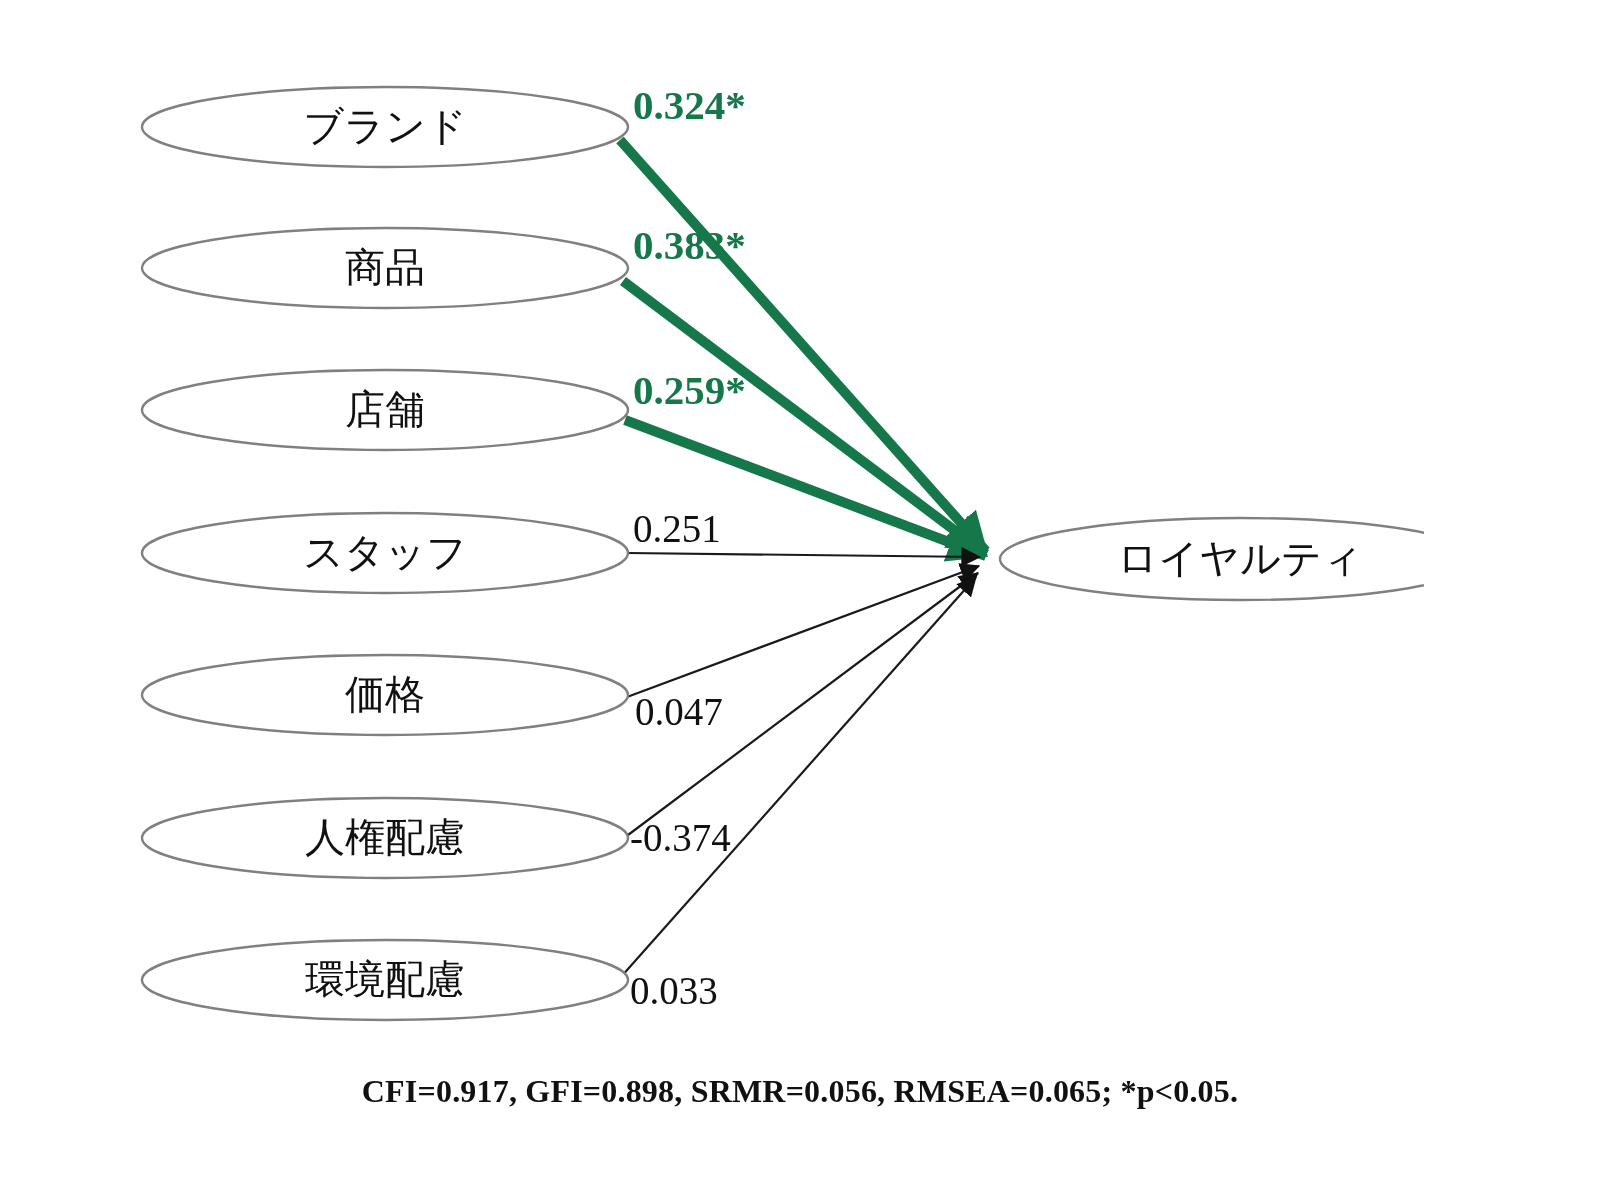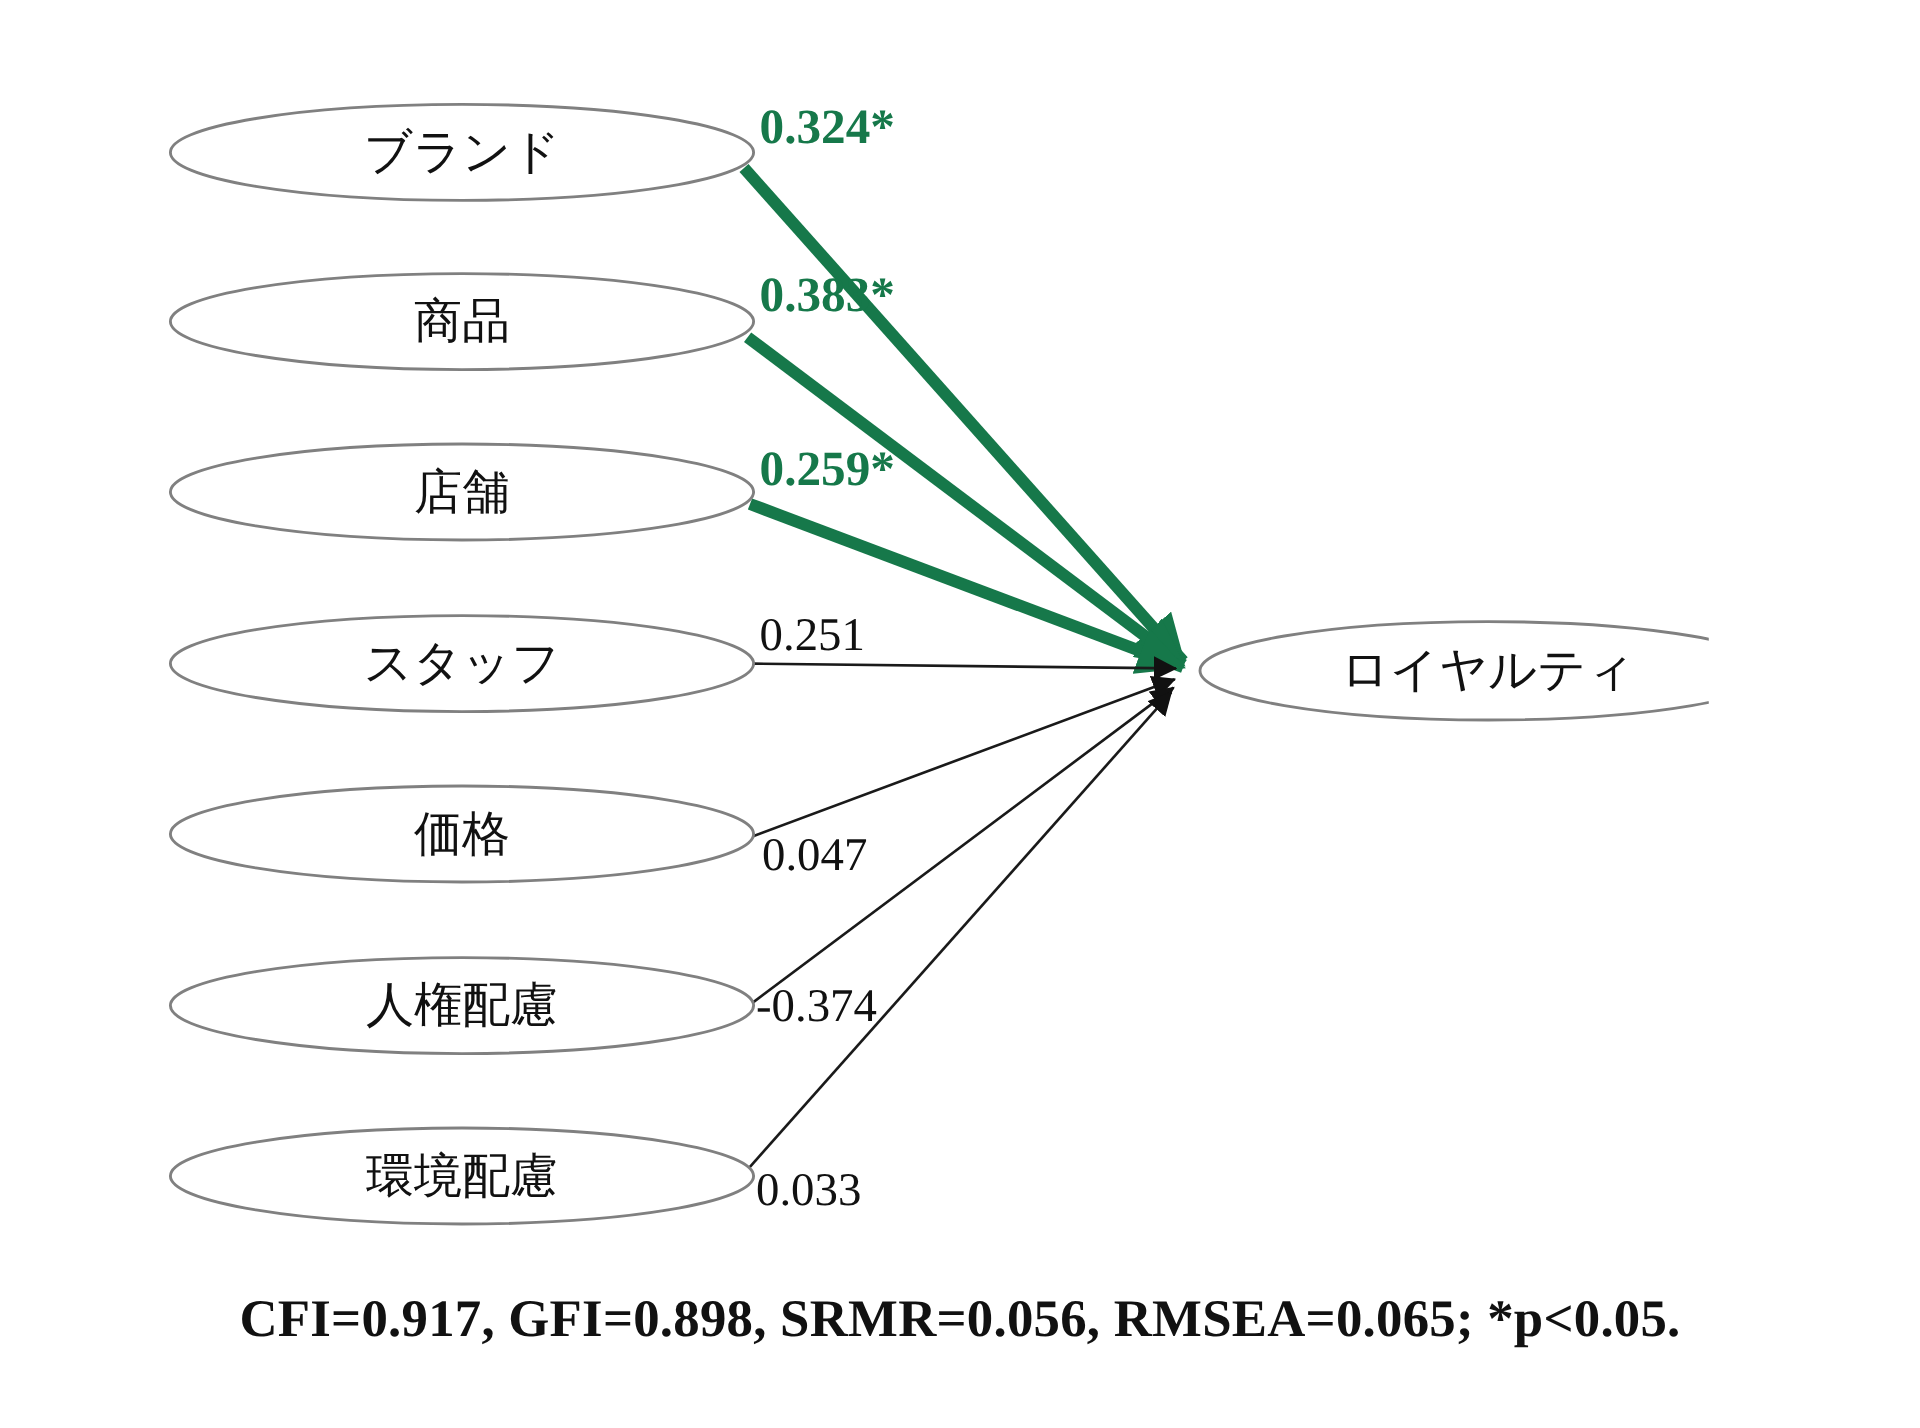--- a/index.html
+++ b/index.html
@@ -61,21 +61,21 @@
     text-anchor: start;
     dominant-baseline: middle;
   }
   .fit-note {
     position: absolute;
     left: 0;
     top: 1073px;
     width: 1600px;
     text-align: center;
     font-family: "Liberation Serif", "DejaVu Serif", serif;
-    font-size: 44px;
+    font-size: 32px;
     font-weight: bold;
     color: #111111;
     letter-spacing: 0.2px;
     white-space: pre;
   }
 </style>
 </head>
 <body>
 
 <div id="stage">

